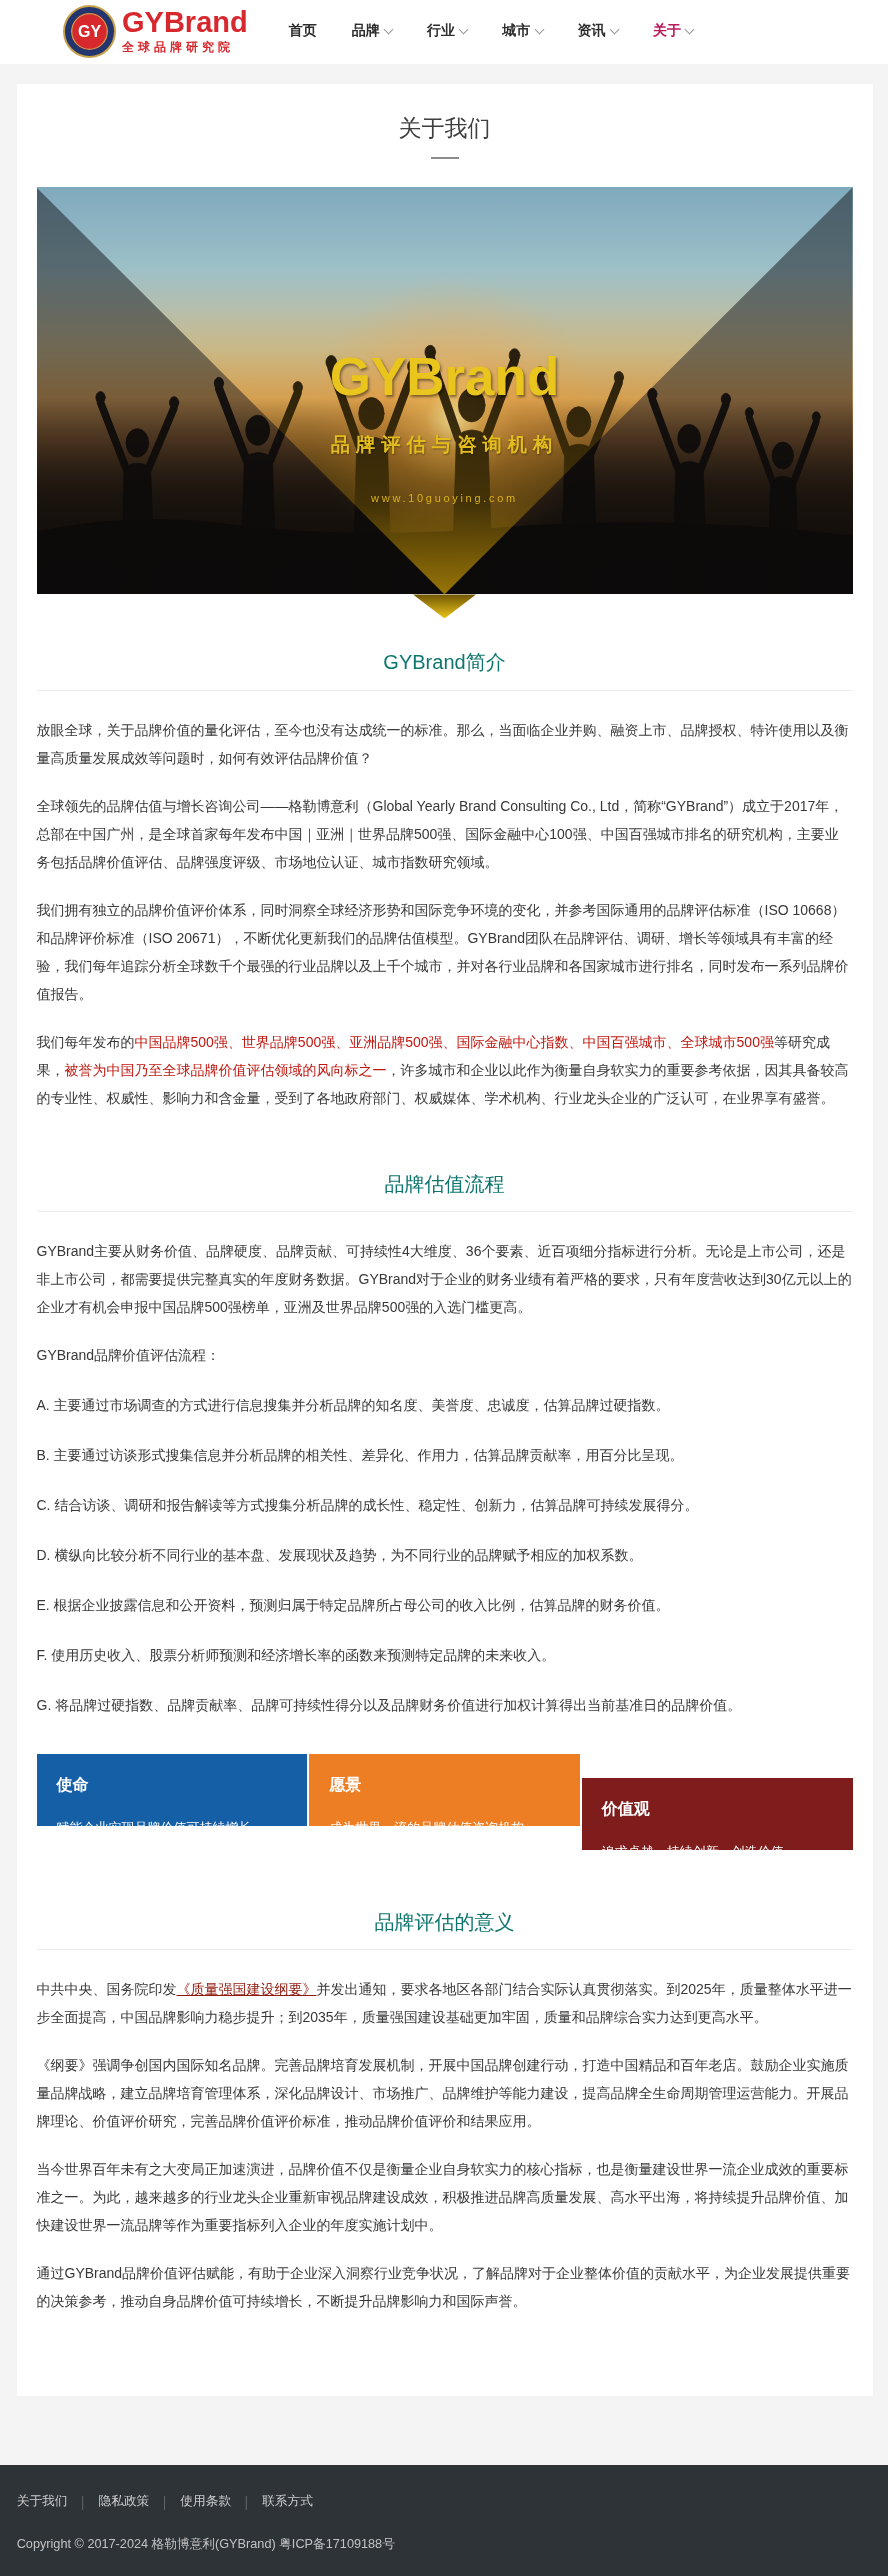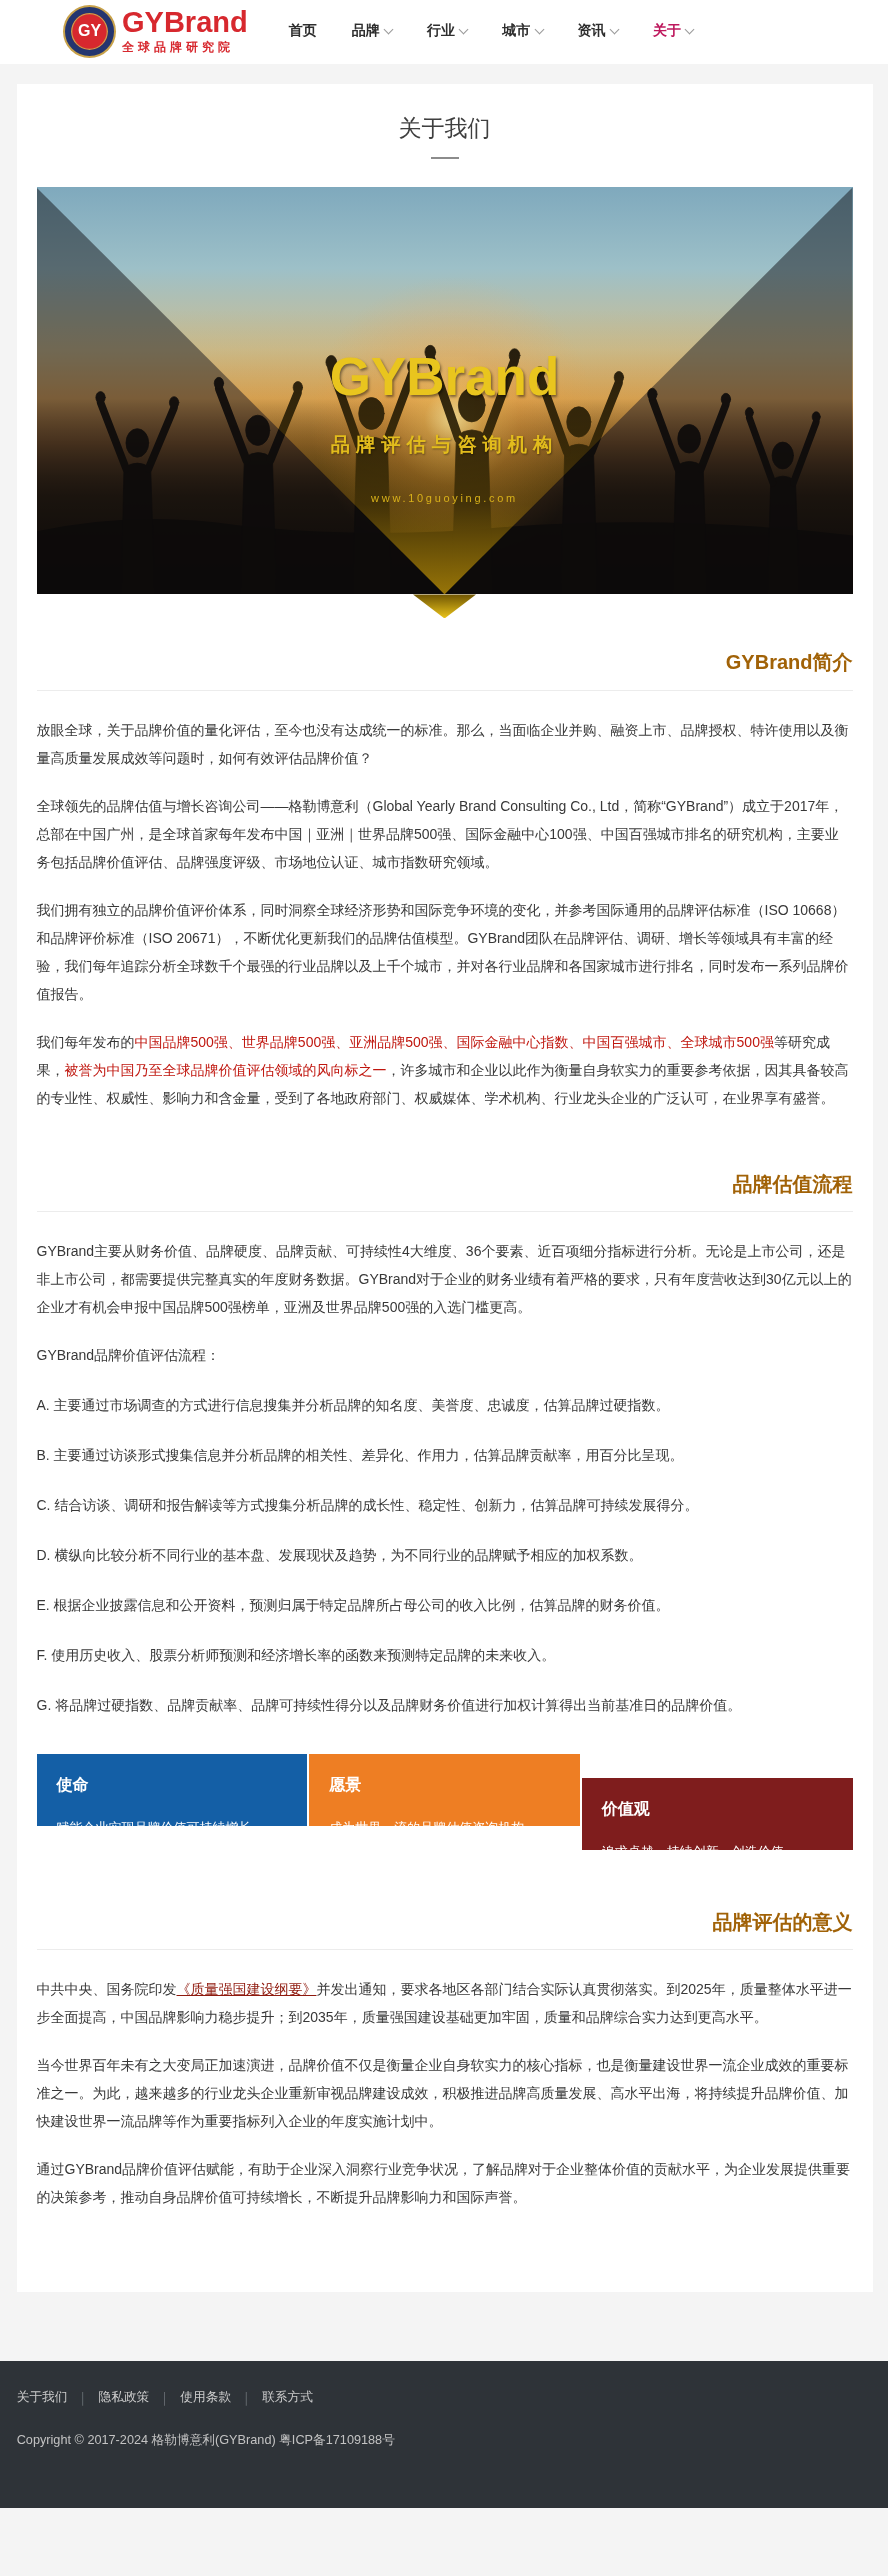--- a/index.html
+++ b/index.html
@@ -1,21 +1,21 @@
 <!DOCTYPE html>
 <html lang="zh" style="font-size:10.7px"><head>
 <meta charset="utf-8">
 <style>
   html,body{margin:0;padding:0;background:#f4f4f4;}
   body{width:889px;font-family:"Liberation Sans","DejaVu Sans",sans-serif;color:#383838;}
 
   
   .site-header{background:#fff;padding:6.7px 0 8px;}
   .header-inner{width:807px;margin:0 auto;display:flex;align-items:center;}
-  .logo{display:flex;align-items:flex-start;cursor:pointer;padding-left:24px;}
+  .logo{display:flex;align-items:flex-end;cursor:pointer;padding-left:24px;}
   .logo-badge{width:37px;height:37px;border-radius:50%;background:#d7282e;
     border:6px solid #23356f;box-shadow:0 0 0 2px #c8a24b, inset 0 0 0 1.3px #c8a24b;
     display:flex;align-items:center;justify-content:center;flex:0 0 auto;}
   .logo-badge span{color:#fff;font-weight:800;font-size:16px;letter-spacing:0;}
   .logo-text{margin-left:8px;}
   .logo-brand{color:#d7282e;font-size:29px;font-weight:800;line-height:1.05;letter-spacing:0;}
   .logo-sub{color:#d7282e;font-size:12px;font-weight:700;letter-spacing:4px;margin-top:2px;}
   .main-nav{display:flex;align-items:center;margin-left:41px;gap:35px;}
   .nav-item{font-size:14px;font-weight:700;color:#2e2e2e;cursor:pointer;white-space:nowrap;display:flex;align-items:center;}
   .nav-item.active{color:#be185d;align-items:center;}
@@ -41,21 +41,21 @@
   .ov-v{clip-path:polygon(0 0,100% 0,50% 100%);
     background:linear-gradient(180deg, rgba(150,110,10,0) 30%, rgba(160,120,10,.35) 78%, rgba(175,135,8,.85) 100%);}
   .hero-text{position:absolute;left:0;right:0;top:40%;text-align:center;}
   .hero-title{font-size:53px;font-weight:800;color:#e9c51e;text-shadow:1.3px 2px 2.7px rgba(0,0,0,.45);line-height:1;}
   .hero-sub{font-size:19.3px;font-weight:700;color:#e2bc1c;letter-spacing:6px;margin-top:28px;text-shadow:0.7px 1.3px 2px rgba(0,0,0,.4);}
   .hero-url{font-size:11px;color:#d8b11a;letter-spacing:2.7px;margin-top:34px;}
   .hero-tip{width:63px;height:24px;margin:0 auto;background:linear-gradient(180deg,#6e5403,#e9c21a);
     clip-path:polygon(0 0,100% 0,50% 100%);}
 
   
-  .section-heading{font-size:20px;font-weight:700;color:#a16207;text-align:right;margin:59px 0 13.3px;}
+  .section-heading{font-size:20px;font-weight:400;color:#0f766e;text-align:center;margin:59px 0 13.3px;}
   .section-heading.first{margin-top:31px;}
   .section-line{border:none;border-top:0.7px solid #ececec;margin:0 0 25px;}
   .para{font-size:14px;line-height:2;margin:20px 0;}
   .red-strong{color:#c0170f;}
   .red-link{color:#8f1a0e;cursor:pointer;text-decoration:underline;}
   .step{font-size:14px;line-height:2;margin:22px 0;}
 
   
   .pillars{display:flex;gap:2px;margin-top:35px;}
   .pillar{flex:1;height:72px;color:#fff;padding:17.3px 20px;box-sizing:border-box;}
@@ -217,20 +217,21 @@
       </div>
     </div>
   </section>
 
   <section>
     <h2 class="section-heading">品牌评估的意义</h2>
     <hr class="section-line">
     <p class="para">
       <span>中共中央、国务院印发</span><span class="red-link">《质量强国建设纲要》</span><span>并发出通知，要求各地区各部门结合实际认真贯彻落实。到2025年，质量整体水平进一步全面提高，中国品牌影响力稳步提升；到2035年，质量强国建设基础更加牢固，质量和品牌综合实力达到更高水平。</span>
     </p>
+    <p class="para">《纲要》强调争创国内国际知名品牌。完善品牌培育发展机制，开展中国品牌创建行动，打造中国精品和百年老店。鼓励企业实施质量品牌战略，建立品牌培育管理体系，深化品牌设计、市场推广、品牌维护等能力建设，提高品牌全生命周期管理运营能力。开展品牌理论、价值评价研究，完善品牌价值评价标准，推动品牌价值评价和结果应用。</p>
     <p class="para">当今世界百年未有之大变局正加速演进，品牌价值不仅是衡量企业自身软实力的核心指标，也是衡量建设世界一流企业成效的重要标准之一。为此，越来越多的行业龙头企业重新审视品牌建设成效，积极推进品牌高质量发展、高水平出海，将持续提升品牌价值、加快建设世界一流品牌等作为重要指标列入企业的年度实施计划中。</p>
     <p class="para">通过GYBrand品牌价值评估赋能，有助于企业深入洞察行业竞争状况，了解品牌对于企业整体价值的贡献水平，为企业发展提供重要的决策参考，推动自身品牌价值可持续增长，不断提升品牌影响力和国际声誉。</p>
   </section>
 </main>
 
 <footer class="site-footer">
   <div class="footer-inner">
     <div class="footer-links">
       <span class="footer-link">关于我们</span>
       <span class="footer-sep">│</span>

